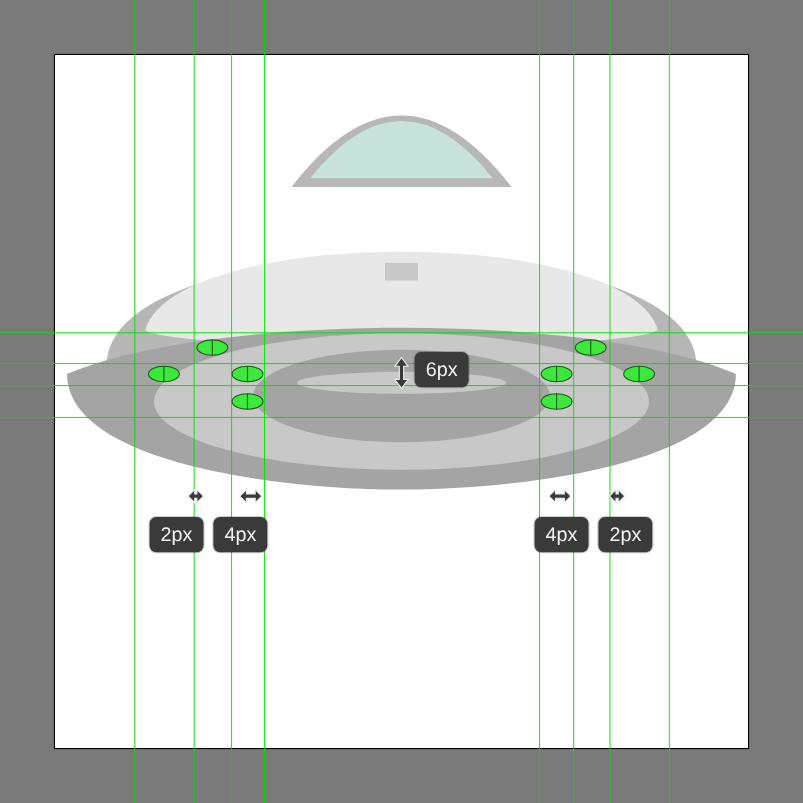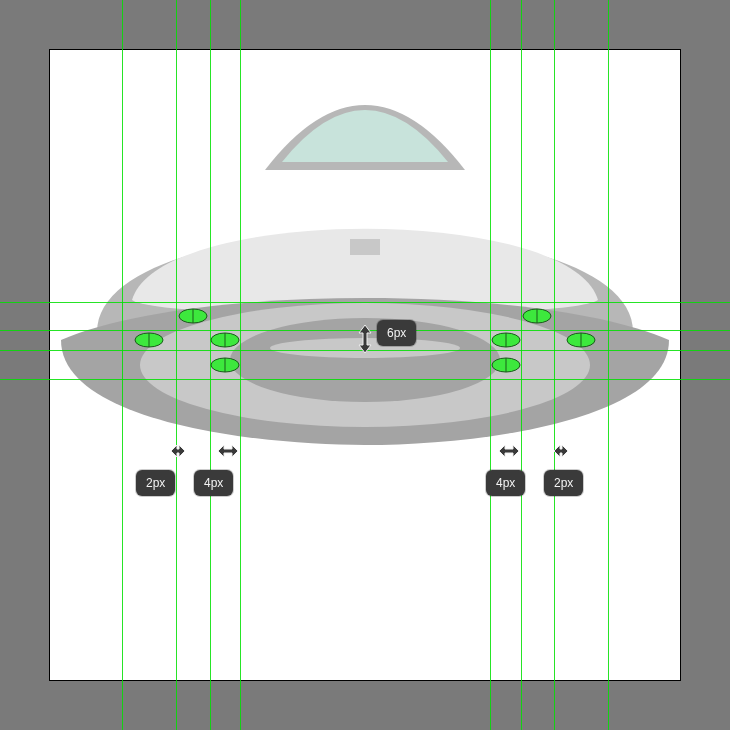--- a/index.html
+++ b/index.html
@@ -1,21 +1,21 @@
 <!DOCTYPE html>
 <html><head>
 <meta charset="utf-8">
 <style>
   html,body{margin:0;padding:0;width:730px;height:730px;background:#7a7a7a;font-family:Helvetica,Arial,sans-serif;}
   .stage{position:absolute;left:0;top:0;width:730px;height:730px;}
   .artboard{position:absolute;left:50px;top:50px;width:630px;height:630px;background:#fff;outline:1px solid #000;}
   .guide{position:absolute;background:#00e000;opacity:.85;}
   .gv{top:0;height:730px;width:1px;}
   .gh{left:0;width:730px;height:1px;}
-  .mbox{position:absolute;background:#3a3a3a;color:#f2f2f2;font-size:12px;line-height:1;padding:7px 10px;border-radius:6px;white-space:nowrap;z-index:50;box-shadow:0 0 0 1px rgba(0,0,0,.2);}
+  .mbox{position:absolute;background:#3a3a3a;color:#f2f2f2;font-size:18px;line-height:1;padding:7px 10px;border-radius:6px;white-space:nowrap;z-index:50;box-shadow:0 0 0 1px rgba(0,0,0,.2);}
   .arrow{position:absolute;z-index:50;}
   .arrow svg{display:block;}
   .mk{position:absolute;z-index:40;}
   .mk svg{display:block;}
 </style>
 </head>
 <body>
 
 <div class="stage">
 

